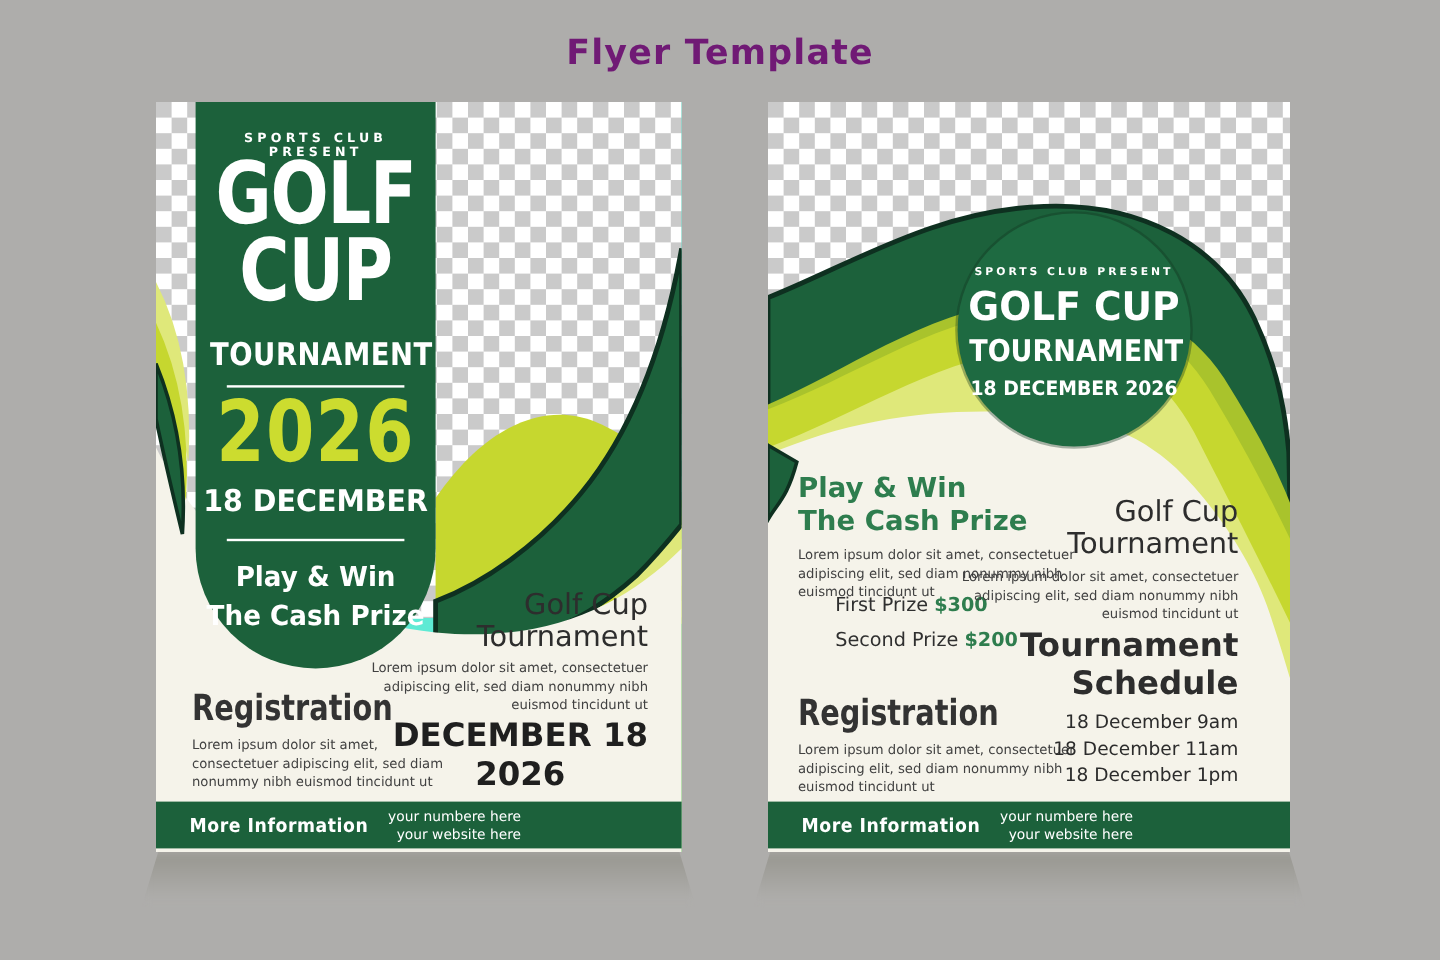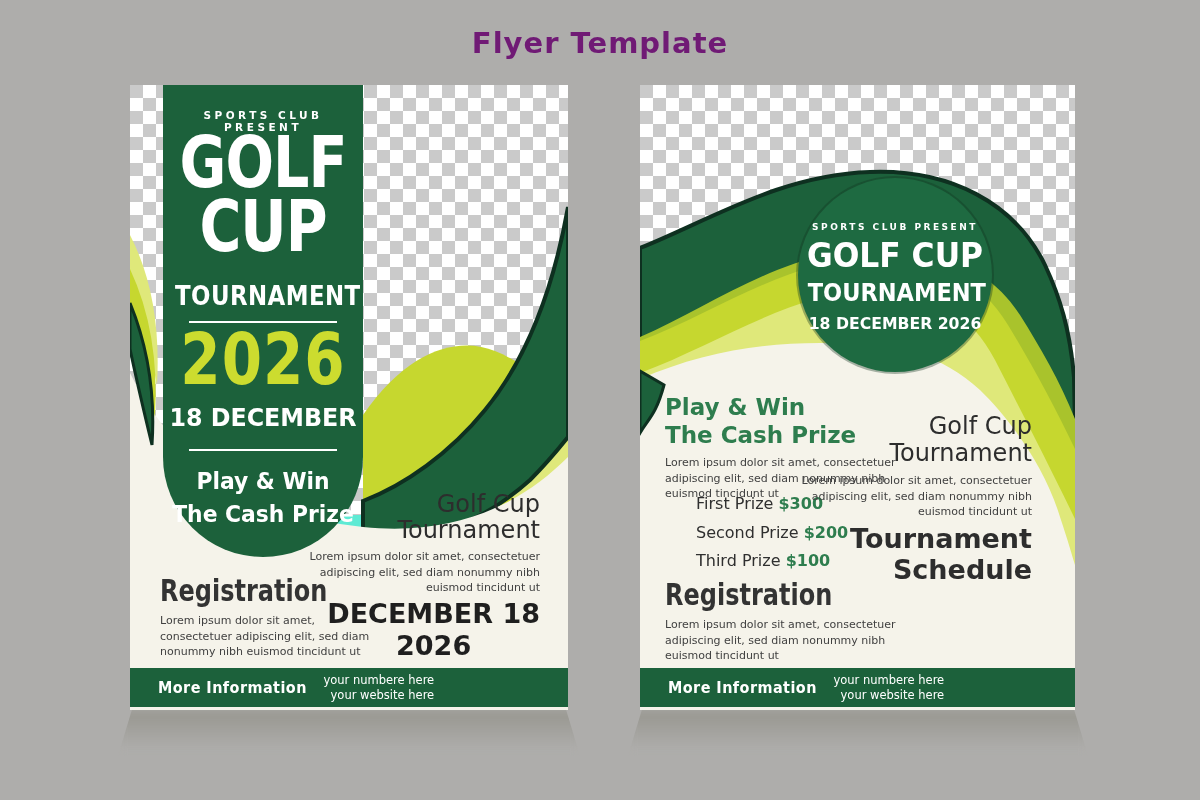--- a/index.html
+++ b/index.html
@@ -190,37 +190,38 @@
 
   <div class="txt rf-prizes">
     <div>
       <span class="plabel">First Prize</span>
       <span class="amount">$300</span>
     </div>
     <div>
       <span class="plabel">Second Prize</span>
       <span class="amount">$200</span>
     </div>
-    <div>
-      <span class="plabel">Third Prize</span>
-      <span class="amount">$100</span>
-    </div>
   </div>
 
   <div class="txt rf-reg condensed">Registration</div>
   <div class="txt rf-regpara para">Lorem ipsum dolor sit amet, consectetuer adipiscing elit, sed diam nonummy nibh euismod tincidunt ut</div>
 
   <div class="txt rf-heading h-dark">
     <div>Golf Cup</div>
     <div>Tournament</div>
   </div>
   <div class="txt rf-para2 para">Lorem ipsum dolor sit amet, consectetuer adipiscing elit, sed diam nonummy nibh euismod tincidunt ut</div>
   <div class="txt rf-sched-h">
     <div>Tournament</div>
     <div>Schedule</div>
+  </div>
+  <div class="txt rf-sched">
+    <div>18 December 9am</div>
+    <div>18 December 11am</div>
+    <div>18 December 1pm</div>
   </div>
 
   <div class="footer-bar">
     <span class="more">More Information</span>
     <span class="contact">
       <span>your numbere here</span><br>
       <span>your website here</span>
     </span>
   </div>
 </div>

